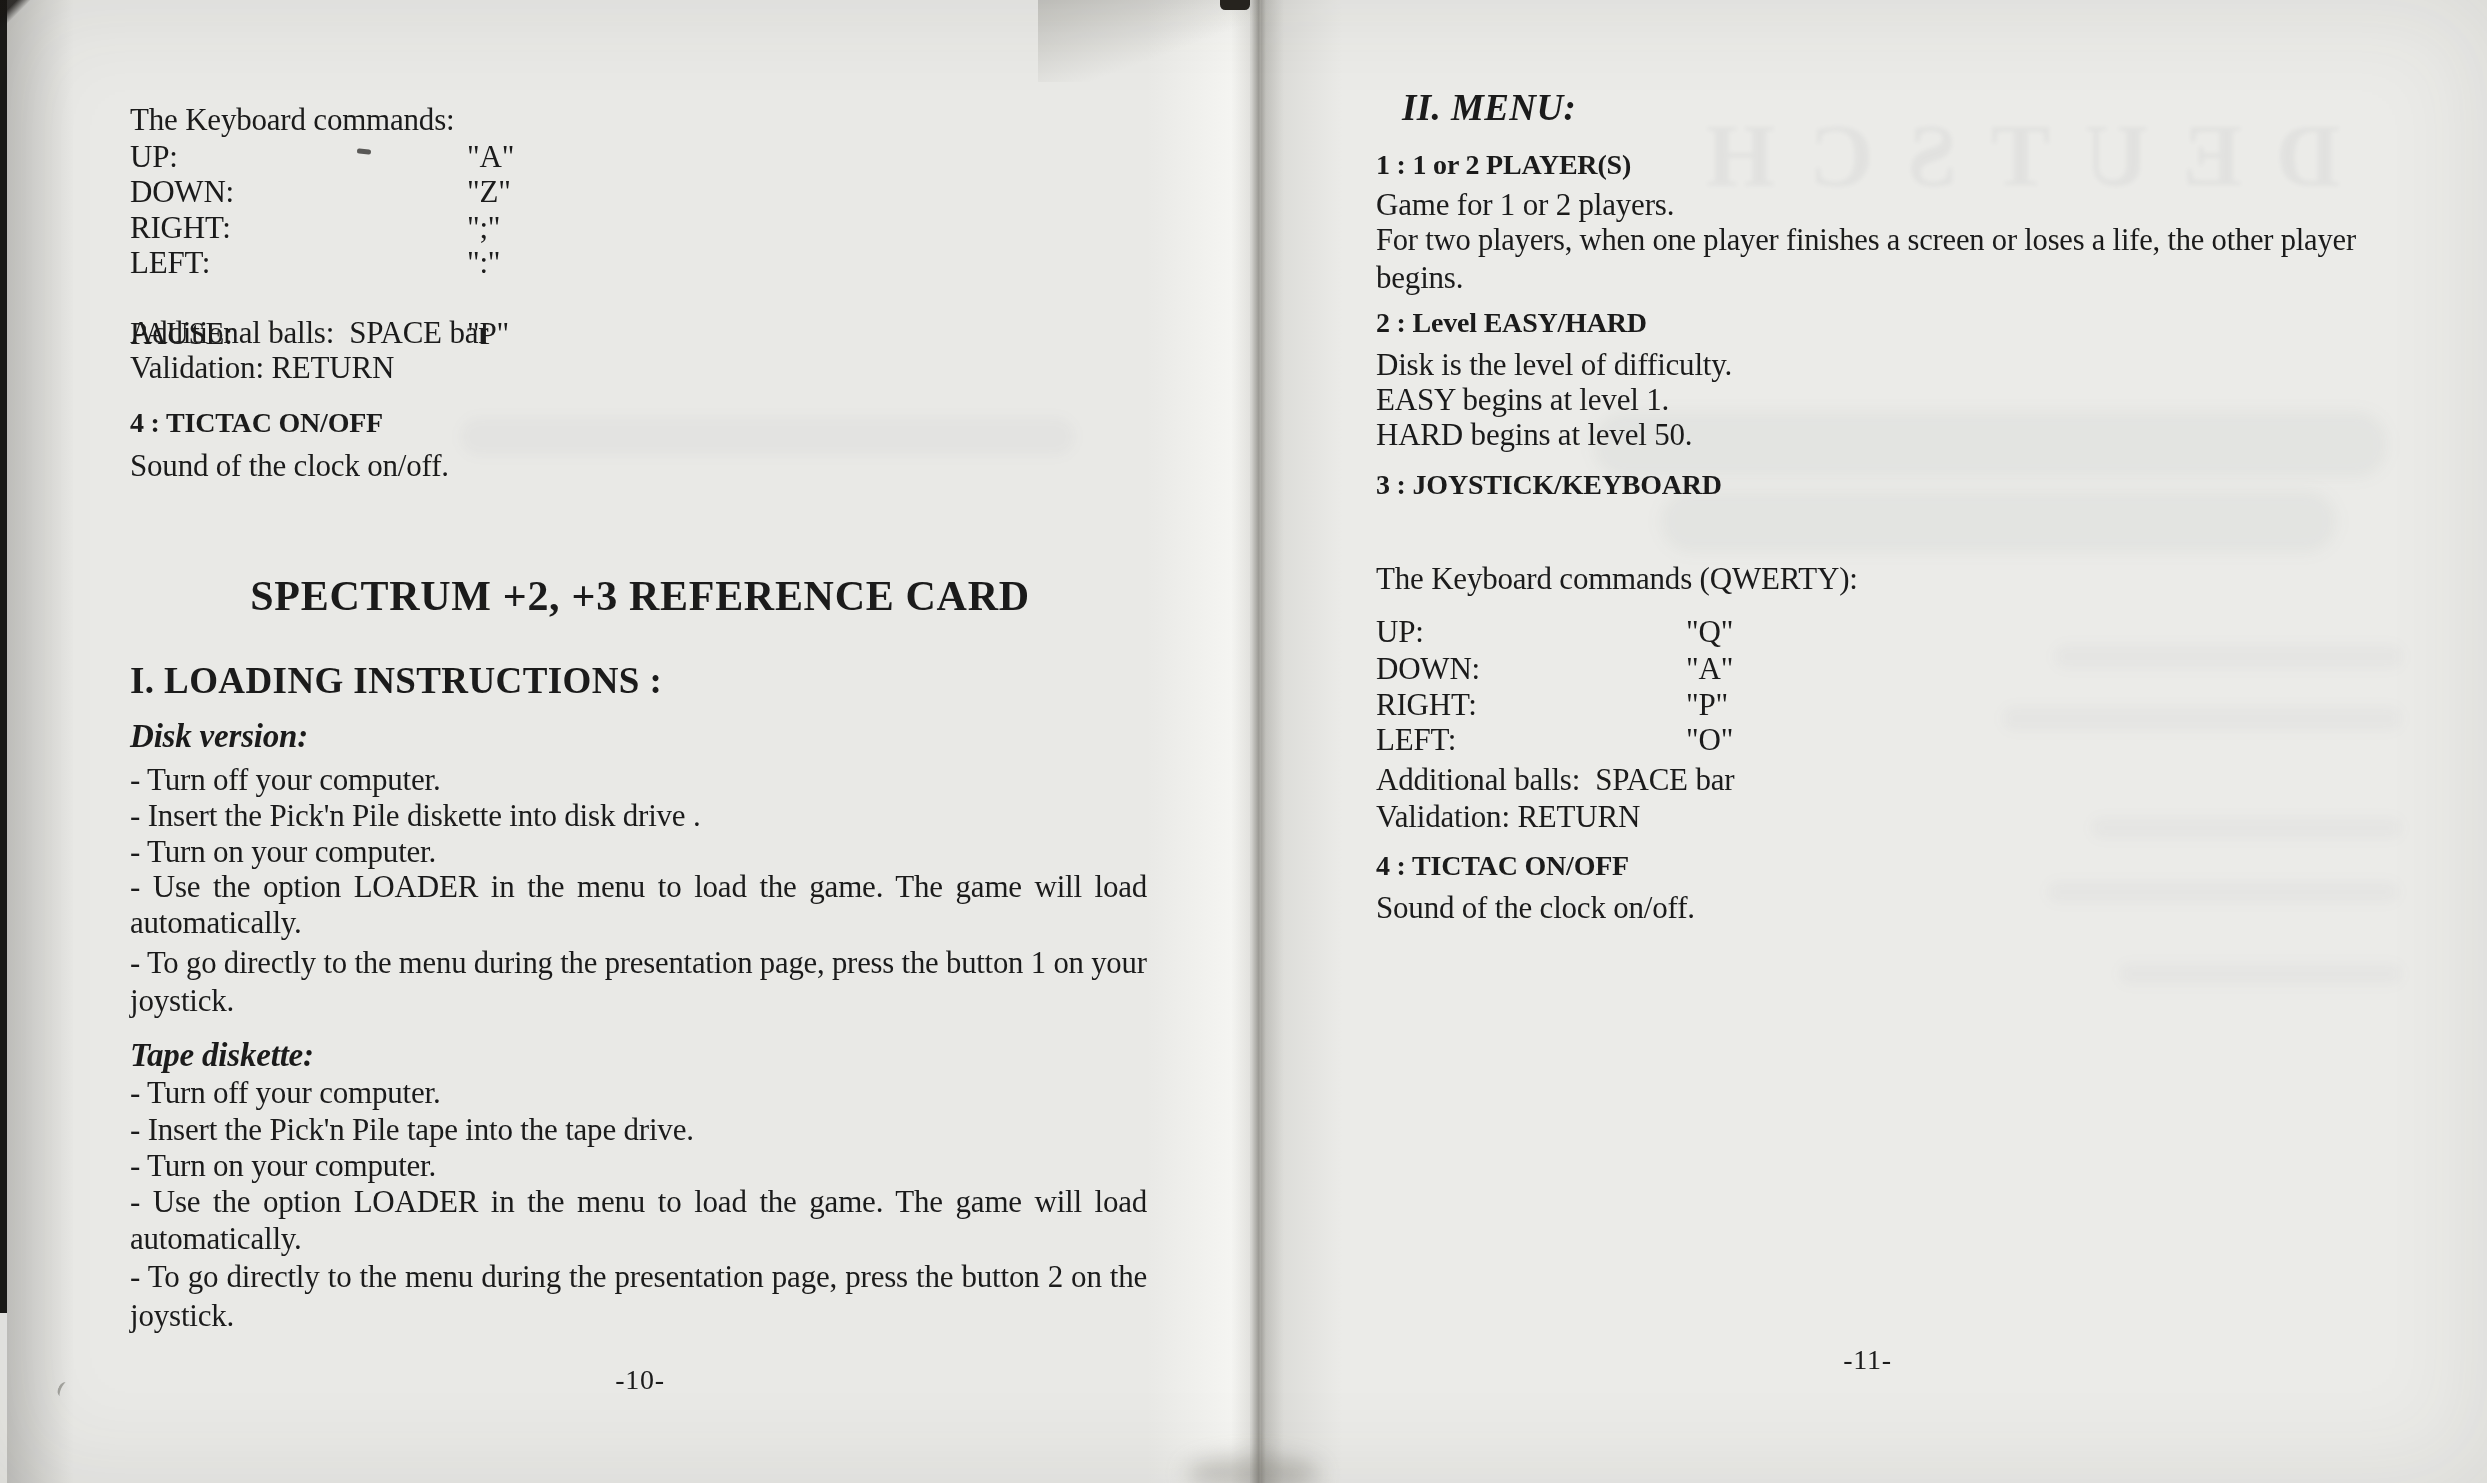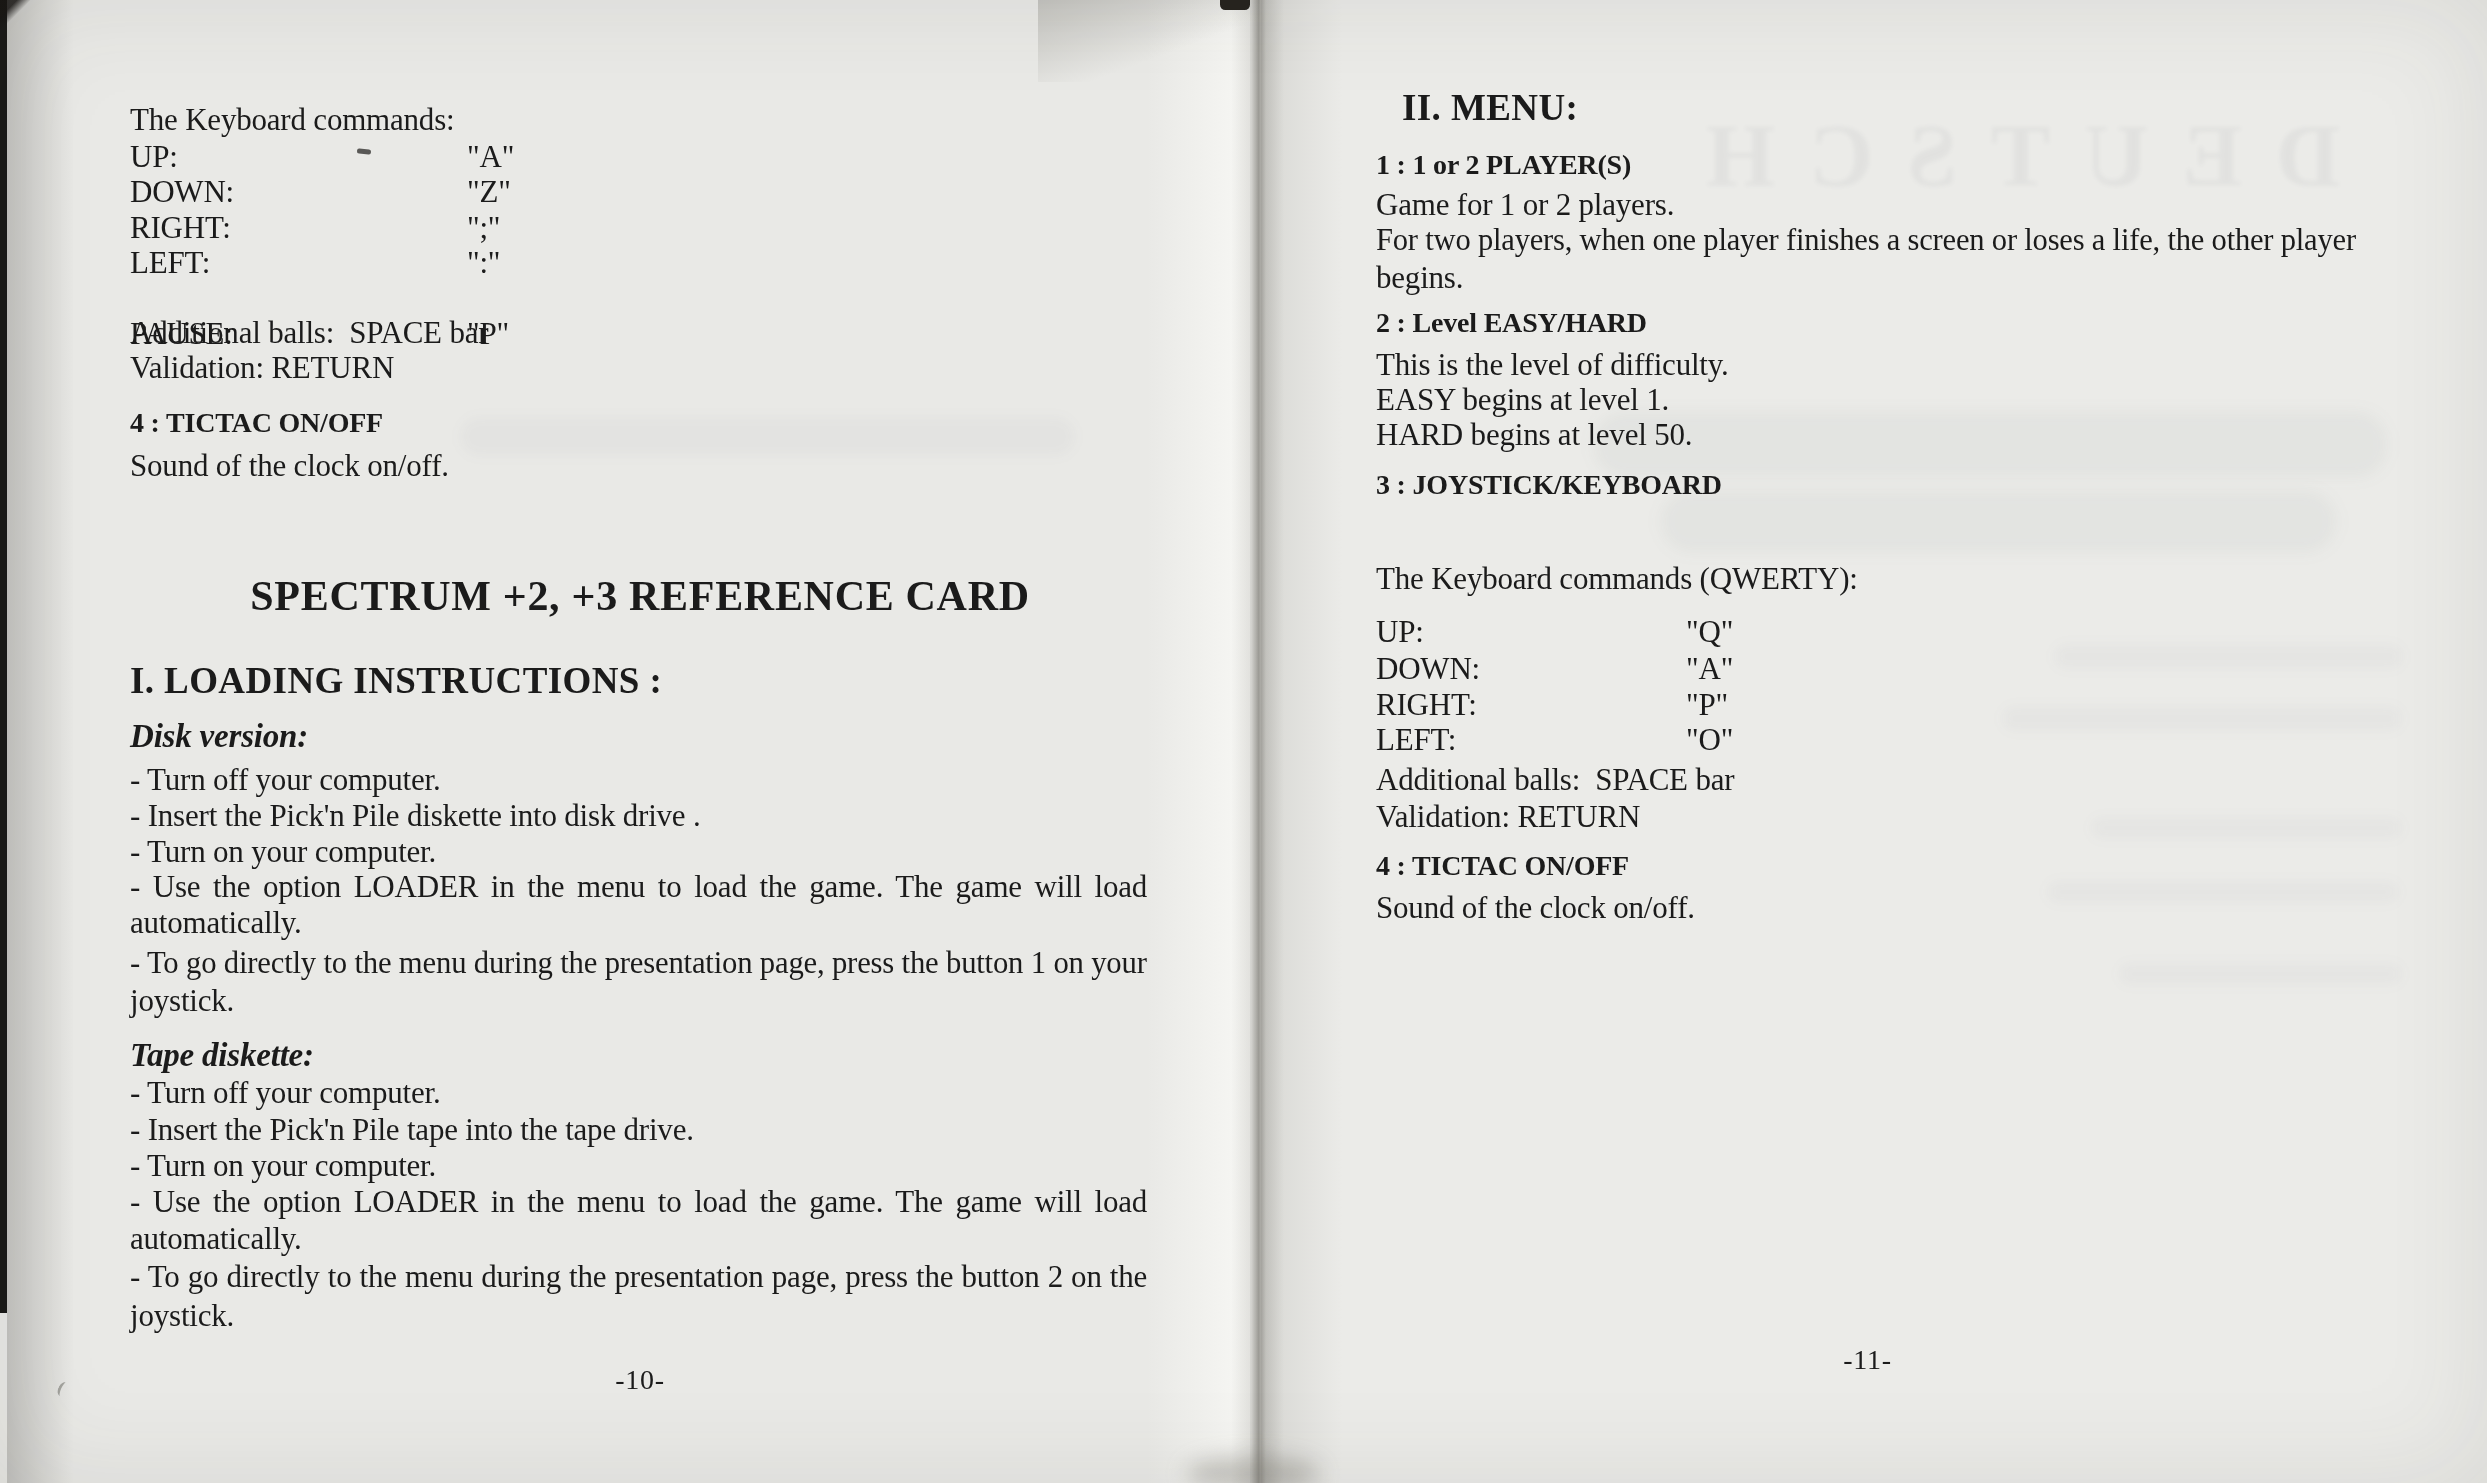--- a/index.html
+++ b/index.html
@@ -164,42 +164,42 @@
     <span class="t" style="word-spacing: 0.6px;">- To go directly to the menu during the presentation page, press the button 2 on the</span>
   </div>
   <div class="line" style="left:130px;top:1298px;width:1020px;">
     <span class="t">joystick.</span>
   </div>
 
   <div class="line pagenum center" style="left:130px;top:1364px;width:1020px;">
     <span class="t">-10-</span>
   </div>
 
-  <div class="line section" style="left:1402px;top:86px;width:983px;">
+  <div class="line section" style="left:1402px;top:86px;width:983px;font-style:italic;">
     <span class="t">II. MENU:</span>
   </div>
 
   <div class="line sub" style="left:1376px;top:149px;width:983px;">
     <span class="t">1 : 1 or 2 PLAYER(S)</span>
   </div>
   <div class="line" style="left:1376px;top:187px;width:983px;">
     <span class="t">Game for 1 or 2 players.</span>
   </div>
   <div class="line stretch" style="left:1376px;top:222px;width:983px;">
     <span class="t" style="transform: scaleX(0.98513);">For two players, when one player finishes a screen or loses a life, the other player</span>
   </div>
   <div class="line" style="left:1376px;top:260px;width:983px;">
     <span class="t">begins.</span>
   </div>
 
   <div class="line sub" style="left:1376px;top:307px;width:983px;">
     <span class="t">2 : Level EASY/HARD</span>
   </div>
   <div class="line" style="left:1376px;top:347px;width:983px;">
-    <span class="t">This is the level of difficulty.</span>
+    <span class="t">Disk is the level of difficulty.</span>
   </div>
   <div class="line" style="left:1376px;top:382px;width:983px;">
     <span class="t">EASY begins at level 1.</span>
   </div>
   <div class="line" style="left:1376px;top:417px;width:983px;">
     <span class="t">HARD begins at level 50.</span>
   </div>
 
   <div class="line sub" style="left:1376px;top:469px;width:983px;">
     <span class="t">3 : JOYSTICK/KEYBOARD</span>

